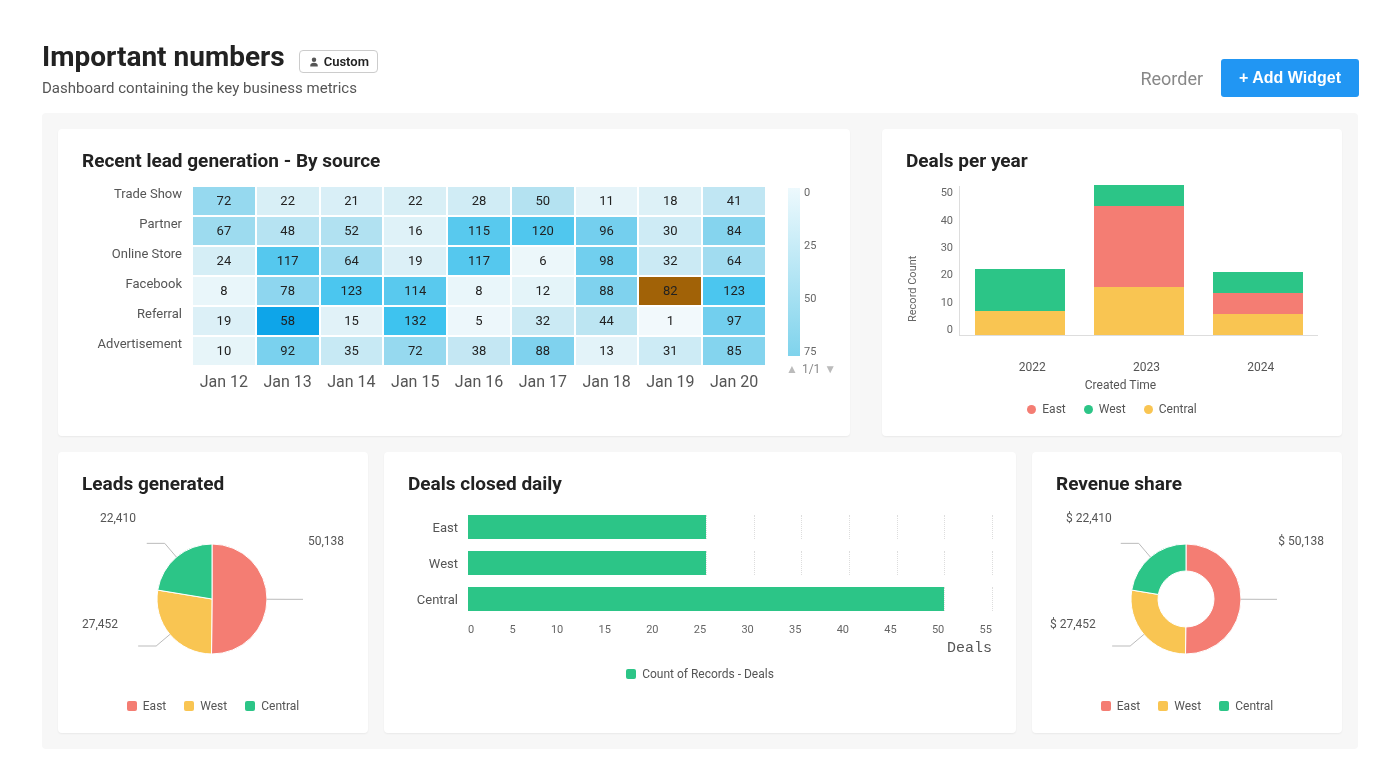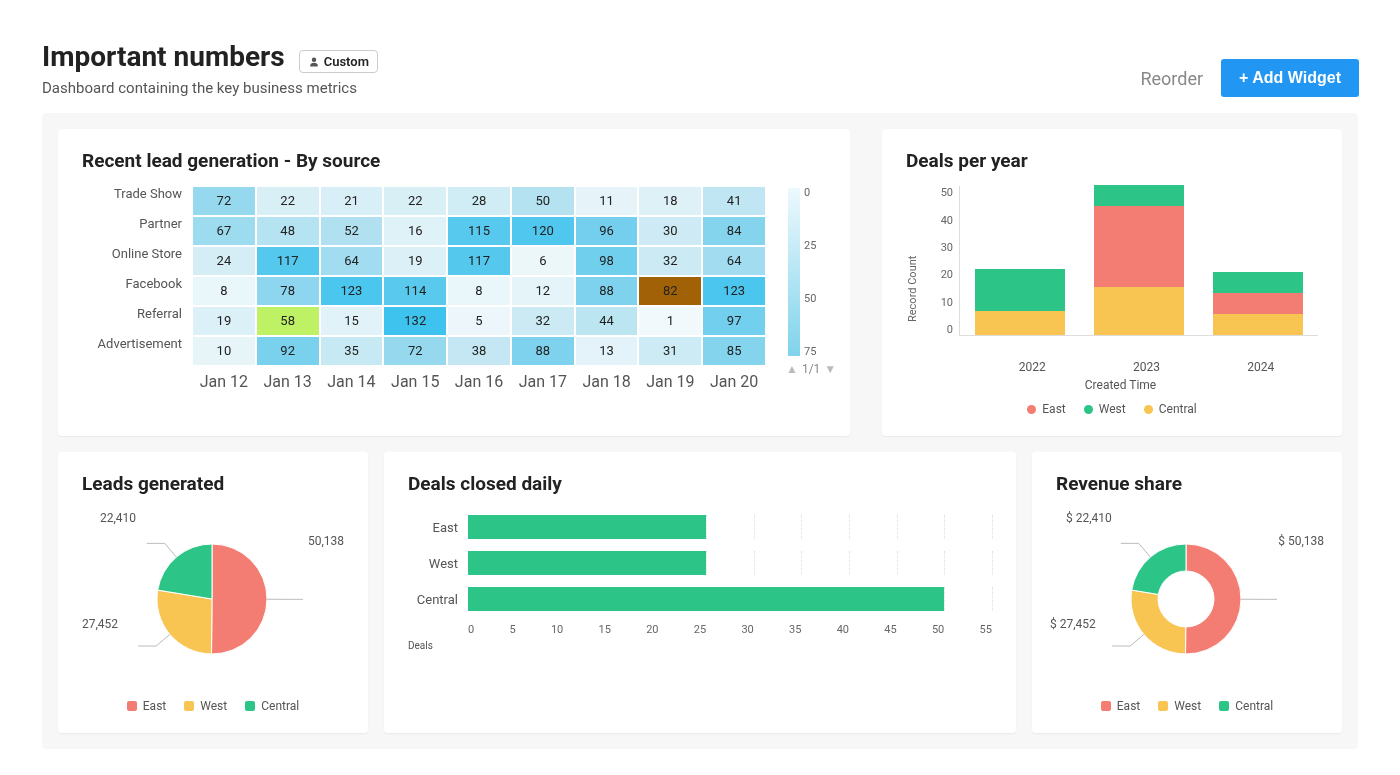--- a/index.html
+++ b/index.html
@@ -46,21 +46,21 @@
   .pie-wrap { position: relative; height: 180px; }
   .pie-lbl { position: absolute; font-size: 12px; color: #555; white-space: nowrap; }
   
   .hbar-area { position: relative; }
   .hbar-row { display: flex; align-items: center; height: 36px; }
   .hbar-label { width: 60px; text-align: right; padding-right: 10px; font-size: 13px; color: #555; }
   .hbar-track { flex: 1; position: relative; height: 24px; }
   .hbar-fill { position: absolute; left: 0; top: 0; bottom: 0; background: #2cc587; }
   .hbar-grid { position: absolute; top: 0; bottom: 0; border-left: 1px dotted #ddd; }
   .hbar-xlabels { display: flex; margin-left: 60px; font-size: 11px; color: #666; justify-content: space-between; padding-top: 6px; }
-  .hbar-xtitle { text-align: left; font-size: 10px; color: #555; margin-top: 4px; }
+  .hbar-xtitle { text-align: right; font-size: 15px; color: #555; margin-top: 4px; font-family: Liberation Mono, monospace; }
 </style>
 </head>
 <body>
 
 <div class="header">
   <div class="header-left">
     <h1>Important numbers</h1>
     <span class="badge">
       <svg viewBox="0 0 16 16">
           <path fill="#555" d="M8 8a3 3 0 100-6 3 3 0 000 6zm0 1c-3 0-5 1.5-5 3.5V14h10v-1.5C13 10.5 11 9 8 9z"></path>
@@ -127,21 +127,21 @@
               <div class="hm-cell" style="background: rgb(89, 201, 238);">114</div>
               <div class="hm-cell" style="background: rgb(233, 246, 250);">8</div>
               <div class="hm-cell" style="background: rgb(228, 244, 249);">12</div>
               <div class="hm-cell" style="background: rgb(127, 210, 238);">88</div>
               <div class="hm-cell" style="background: #a16207;">82</div>
               <div class="hm-cell" style="background: rgb(75, 198, 239);">123</div>
             </div>
             <div class="hm-row">
               <div class="hm-rowlabel">Referral</div>
               <div class="hm-cell" style="background: rgb(220, 240, 247);">19</div>
-              <div class="hm-cell" style="background: #bef264;">58</div>
+              <div class="hm-cell" style="background: #0ea5e9;">58</div>
               <div class="hm-cell" style="background: rgb(225, 242, 248);">15</div>
               <div class="hm-cell" style="background: rgb(62, 195, 239);">132</div>
               <div class="hm-cell" style="background: rgb(237, 247, 251);">5</div>
               <div class="hm-cell" style="background: rgb(203, 234, 244);">32</div>
               <div class="hm-cell" style="background: rgb(188, 229, 242);">44</div>
               <div class="hm-cell" style="background: rgb(242, 249, 252);">1</div>
               <div class="hm-cell" style="background: rgb(114, 207, 238);">97</div>
             </div>
             <div class="hm-row">
               <div class="hm-rowlabel">Advertisement</div>
@@ -339,20 +339,26 @@
           <span>20</span>
           <span>25</span>
           <span>30</span>
           <span>35</span>
           <span>40</span>
           <span>45</span>
           <span>50</span>
           <span>55</span>
         </div>
       <div class="hbar-xtitle">Deals</div>
+      <div class="legend">
+        <span>
+            <i class="sw" style="background:#2cc587"></i>
+            <span>Count of Records - Deals</span>
+          </span>
+      </div>
     </div>
 
     <div class="card">
       <h2>Revenue share</h2>
       <div class="pie-wrap">
         <svg id="pie2" width="260" height="170">
             <path d="M 130 35 A 55 55 0 1 1 129.52311221085594 144.9979324887451 L 129.7572207618903 117.9989474488157 A 28 28 0 1 0 130 62 Z" fill="#f47d73" stroke="#fff" stroke-width="1"></path>
             <polyline points="184.9994831197575,90.2384461354465 202.9993139589509,90.31648305250172 220.9993139589509,90.31648305250172" fill="none" stroke="#bbb" stroke-width="1"></polyline>
             <path d="M 129.52311221085594 144.9979324887451 A 55 55 0 0 1 75.7266634439995 81.0890550961697 L 102.36993775330883 85.46351895805003 A 28 28 0 0 0 129.7572207618903 117.9989474488157 Z" fill="#f9c552" stroke="#fff" stroke-width="1"></path>
             <polyline points="87.92289317389177,125.41916262624339 74.15220366716545,137.0108885766503 56.15220366716545,137.0108885766503" fill="none" stroke="#bbb" stroke-width="1"></polyline>

